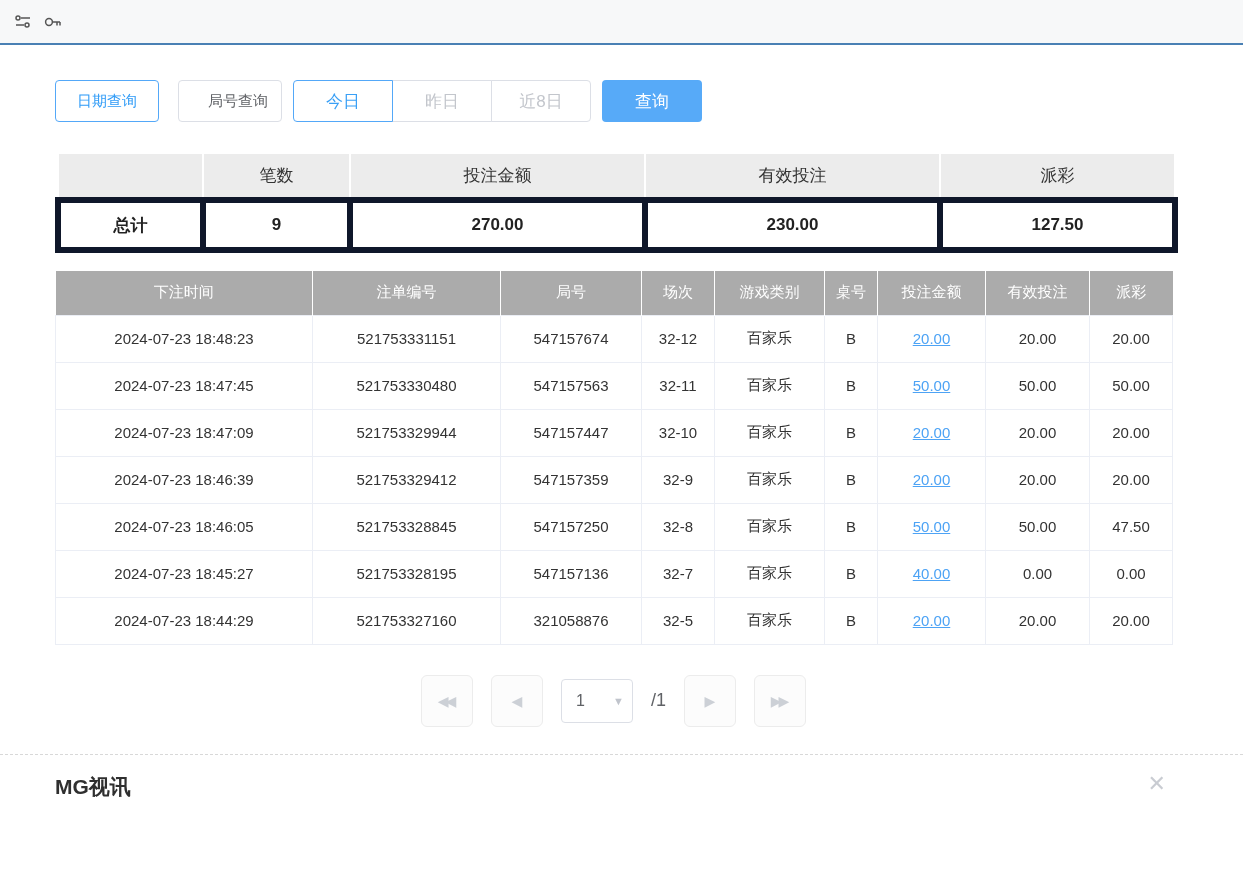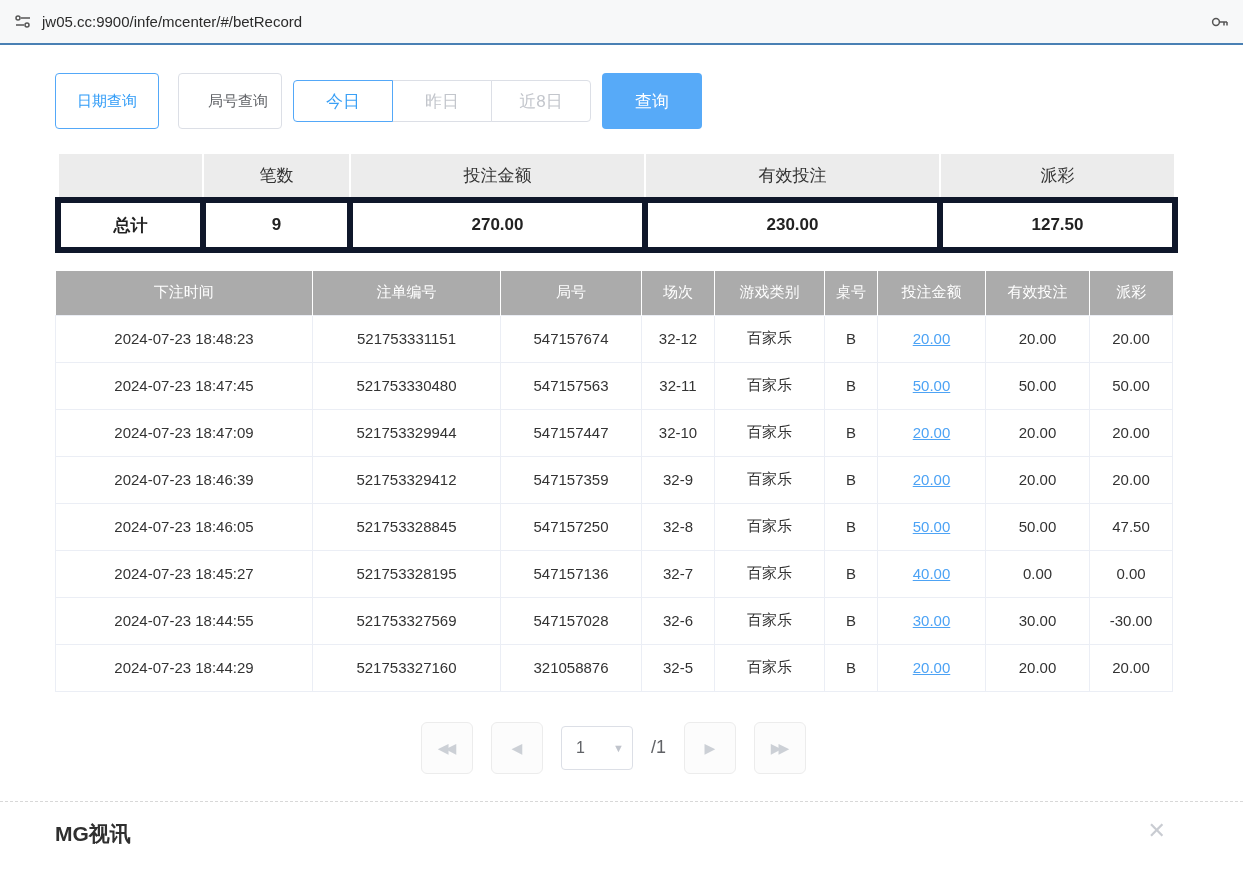--- a/index.html
+++ b/index.html
@@ -10,21 +10,21 @@
   .address-bar { height: 45px; background: #f7f8f9; border-bottom: 2px solid #4a80b4;
     display: flex; align-items: center; padding: 0 14px; gap: 10px; }
   .address-bar .url { font-size: 15px; color: #2b2b2b; flex: 1; }
   .addr-icon { display: inline-flex; align-items: center; }
 
   
   .content { width: 1117px; margin-left: 55px; }
 
   
   .filters { display: flex; align-items: center; margin-top: 35px; height: 42px; }
-  .btn { height: 56px; border-radius: 4px; background: #fff; font-size: 15px;
+  .btn { height: 42px; border-radius: 4px; background: #fff; font-size: 15px;
     display: inline-flex; align-items: center; justify-content: center; cursor: pointer; }
   .btn-blue-outline { border: 1px solid #54a8f8; color: #2f9bf7; width: 104px; }
   .btn-gray-outline { border: 1px solid #dcdfe6; color: #606266; width: 104px; margin-left: 19px; padding-left: 16px; }
   .date-input { margin-left: 19px; width: 289px; height: 42px; border: 1px solid #dcdfe6;
     border-radius: 4px; display: flex; align-items: center; padding: 0 12px; gap: 9px;
     color: #555; font-size: 16px; background: #fff; cursor: pointer; }
   .quick-group { display: flex; margin-left: 11px; }
   .qbtn { width: 100px; height: 42px; border: 1px solid #dcdfe6; background: #fff;
     color: #c3c6cc; font-size: 17px; display: flex; align-items: center; justify-content: center; cursor: pointer; }
   .qbtn + .qbtn { margin-left: -1px; }
@@ -75,21 +75,20 @@
 
 <div class="address-bar">
   <span class="addr-icon">
     <svg width="18" height="18" viewBox="0 0 18 18" fill="none">
       <circle cx="4" cy="5" r="2" stroke="#555" stroke-width="1.5"></circle>
       <line x1="7" y1="5" x2="16" y2="5" stroke="#555" stroke-width="1.5"></line>
       <circle cx="13" cy="12" r="2" stroke="#555" stroke-width="1.5"></circle>
       <line x1="2" y1="12" x2="10" y2="12" stroke="#555" stroke-width="1.5"></line>
     </svg>
   </span>
-  <span class="url">jw05.cc:9900/infe/mcenter/#/betRecord</span>
   <span class="addr-icon">
     <svg width="20" height="20" viewBox="0 0 20 20" fill="none">
       <circle cx="7" cy="10" r="3.4" stroke="#555" stroke-width="1.5"></circle>
       <line x1="10.4" y1="10" x2="18" y2="10" stroke="#555" stroke-width="1.5"></line>
       <line x1="15" y1="10" x2="15" y2="13.5" stroke="#555" stroke-width="1.5"></line>
       <line x1="18" y1="10" x2="18" y2="13.5" stroke="#555" stroke-width="1.5"></line>
     </svg>
   </span>
 </div>
 
@@ -224,31 +223,20 @@
       <td>521753328195</td>
       <td>547157136</td>
       <td>32-7</td>
       <td>百家乐</td>
       <td>B</td>
       <td><a class="bet-link">40.00</a></td>
       <td>0.00</td>
       <td>0.00</td>
     </tr>
 
-    <tr class="bet-row">
-      <td>2024-07-23 18:44:55</td>
-      <td>521753327569</td>
-      <td>547157028</td>
-      <td>32-6</td>
-      <td>百家乐</td>
-      <td>B</td>
-      <td><a class="bet-link">30.00</a></td>
-      <td>30.00</td>
-      <td class="neg">-30.00</td>
-    </tr>
 
     <tr class="bet-row">
       <td>2024-07-23 18:44:29</td>
       <td>521753327160</td>
       <td>321058876</td>
       <td>32-5</td>
       <td>百家乐</td>
       <td>B</td>
       <td><a class="bet-link">20.00</a></td>
       <td>20.00</td>

